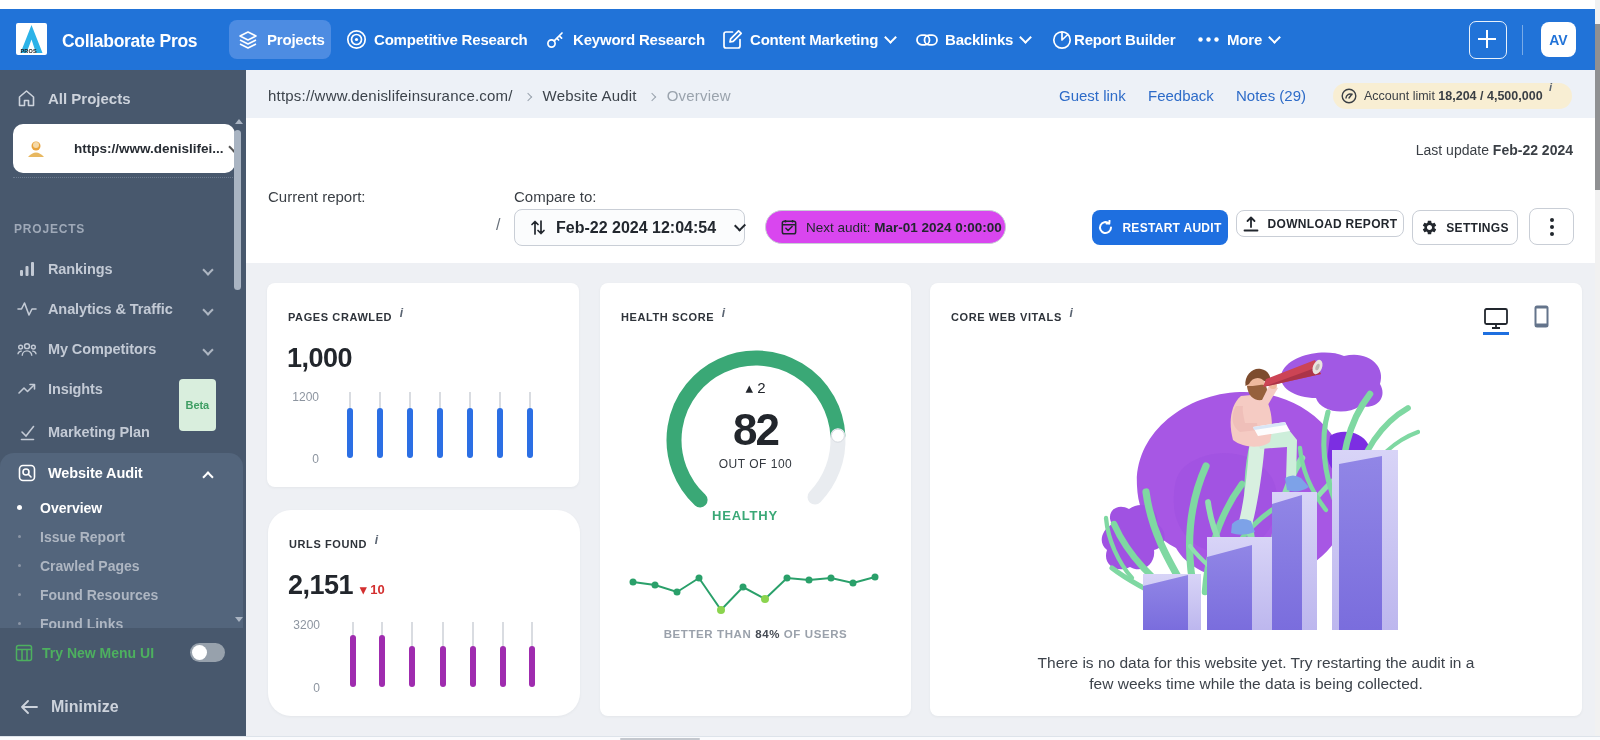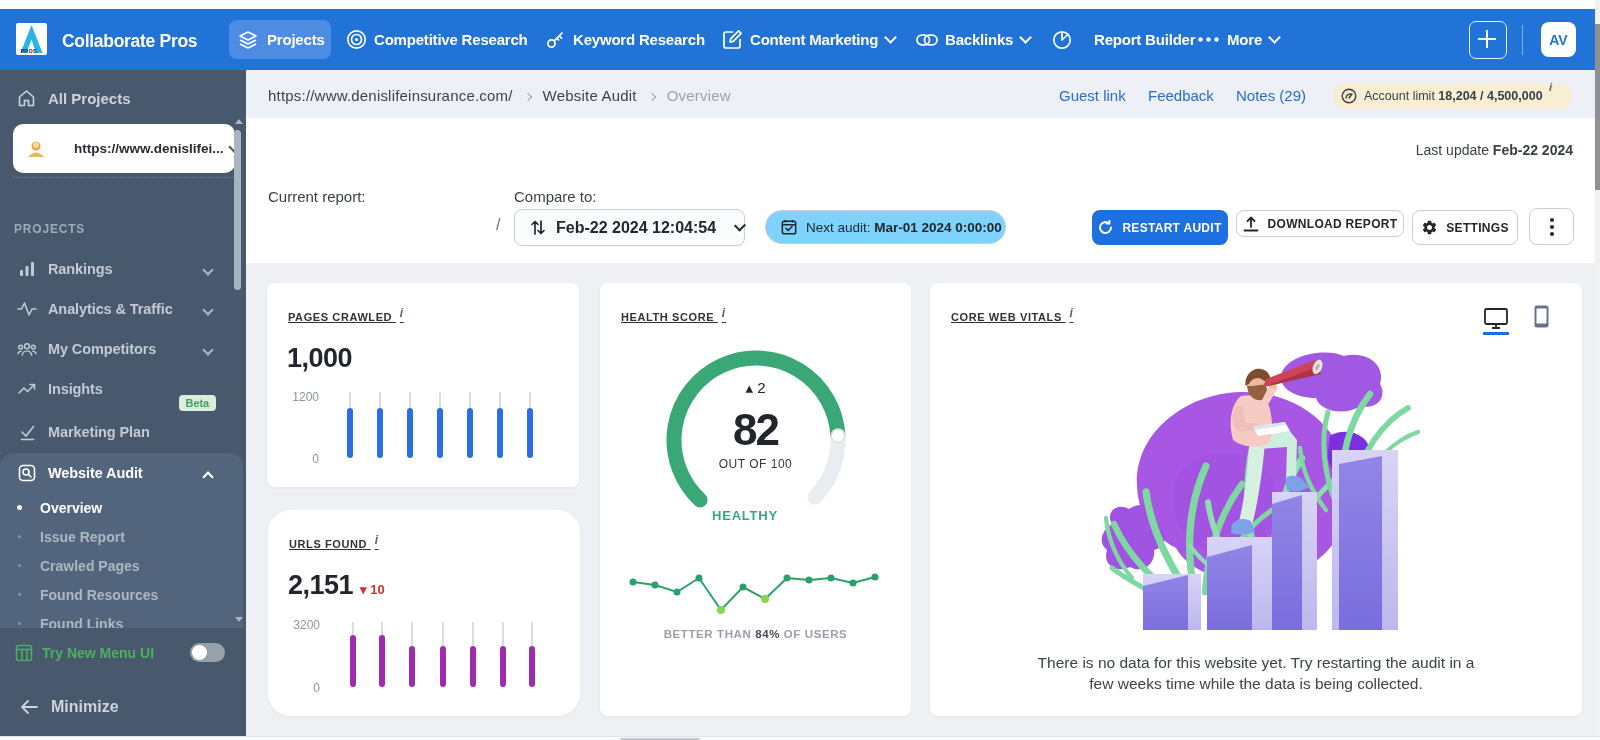--- a/index.html
+++ b/index.html
@@ -25,21 +25,21 @@
 #sidebar { left:0; top:70px; width:246px; height:666px; background:#48586d; color:#c3cad5; overflow:hidden; }
 #allprojects { left:17px; top:89px; display:flex; align-items:center; gap:12px; color:#cdd3dc; font-size:15px; font-weight:bold; }
 #projselect { left:13px; top:124px; width:222px; height:49px; background:#fff; border-radius:10px; display:flex; align-items:center; }
 #projselect .txt { color:#272c33; font-size:13.5px; font-weight:bold;padding-left:17px; }
 #dotline { left:13px; top:177px; width:222px; border-top:1px dotted #6b7a8e; }
 #projhdr { left:14px; top:222px; font-size:12px; font-weight:bold; color:#9fa9b8; letter-spacing:.8px; }
 .mitem { left:0; width:246px; height:40px; display:flex; align-items:center; font-size:14.5px; font-weight:bold; letter-spacing:-.1px; color:#c3cad5; }
 .mitem .ic { width:20px; margin-left:17px; margin-right:11px; display:flex; justify-content:center; }
 .chev-g { width:8px; height:8px; border-right:2px solid #aeb6c2; border-bottom:2px solid #aeb6c2; transform:rotate(45deg); position:absolute; right:34px; top:17px; }
 .chev-up { transform:rotate(-135deg); top:20px; }
-#beta { position:absolute; right:30px; top:26px; background:#d9eedd; color:#3f9e63; font-size:11px; font-weight:bold; padding:2px 7px; border-radius:4px; }
+#beta { position:absolute; right:30px; top:10px; background:#d9eedd; color:#3f9e63; font-size:11px; font-weight:bold; padding:20px 7px; border-radius:4px; }
 #wa-hl { left:0; top:453px; width:243px; height:175px; background:#53657c; border-radius:14px 14px 0 0; }
 .sub { left:0; width:243px; height:29px; display:flex; align-items:center; font-size:14px; color:#aeb6c2; font-weight:bold; }
 .sub .dot { width:3px; height:3px; border-radius:50%; background:#8b95a5; margin-left:18px; margin-right:19px; }
 .sub.on { color:#fff; }
 .sub.on .dot { width:5px; height:5px; background:#fff; margin-left:17px; margin-right:18px; }
 #trynew { left:0; top:639px; width:246px; height:28px; display:flex; align-items:center; color:#4db05f; font-size:14px; font-weight:bold; }
 #toggle { position:absolute; right:21px; top:4px; width:35px; height:19px; background:#97a1ac; border-radius:10px; }
 #toggle:before { content:""; position:absolute; left:2px; top:2px; width:15px; height:15px; background:#fff; border-radius:50%; }
 #minimize { left:20px; top:698px; display:flex; align-items:center; gap:13px; color:#cdd3dc; font-size:16px; font-weight:bold; }
 #sb-scroll { left:234px; top:130px; width:7px; height:160px; background:#a9b4c2; border-radius:4px; }
@@ -50,30 +50,30 @@
 .crumb-sep { width:6px; height:6px; border-right:1.6px solid #9aa3ad; border-bottom:1.6px solid #9aa3ad; transform:rotate(-45deg); display:inline-block; margin:0 12px 1px 12px; }
 #acctpill { left:1333px; top:83px; width:239px; height:26px; background:#f8eed3; border-radius:13px; display:flex; align-items:center; font-size:12.5px; color:#3a3f45; white-space:nowrap; }
 
 
 #whitehead { left:246px; top:118px; width:1349px; height:145px; background:#fff; }
 #pagetitle { left:22px; top:19px; font-size:22.5px; color:#8d96a3; letter-spacing:-.2px; }
 #pagetitle b { color:#272c33; font-weight:bold; }
 #lastupd { right:22px; top:24px; font-size:14px; color:#3a3f45; }
 .lbl { font-size:15px; color:#3a3f45; }
 .datebox { white-space:nowrap; border:1px solid #c9ced6; border-radius:8px; background:#fbfcfd; display:flex; align-items:center; font-size:16px; font-weight:bold; color:#22272e; }
-.pillbox { white-space:nowrap; border:1px solid #c9ced6; border-radius:17px; background:#7dd3fc; display:flex; align-items:center; font-size:13.5px; color:#22272e; }
+.pillbox { white-space:nowrap; border:1px solid #c9ced6; border-radius:17px; background:#d946ef; display:flex; align-items:center; font-size:13.5px; color:#22272e; }
 .btn { white-space:nowrap; border-radius:8px; display:flex; align-items:center; justify-content:center; font-size:12px; font-weight:bold; letter-spacing:.3px; }
 .btn.blue { background:#1e6fe0; color:#fff; }
 .btn.white { background:#fff; border:1px solid #c9ced6; color:#22272e; }
 
 .datebox svg, .pillbox svg, .btn svg, #acctpill svg, #projselect svg { flex-shrink:0; }
 
 #graycontent { left:246px; top:263px; width:1349px; height:473px; background:#eef0f4; }
 .card { position:absolute; background:#fff; border-radius:8px; box-shadow:0 1px 3px rgba(40,50,60,.05); }
-.cardtitle { position:absolute; left:21px; top:27px; font-size:11px; font-weight:bold; color:#2e333a; letter-spacing:.6px;text-decoration:underline; }
+.cardtitle { position:absolute; left:21px; top:27px; font-size:11px; font-weight:bold; color:#2e333a; letter-spacing:.6px; }
 .info-i { font-style:italic; font-weight:bold; color:#5a6472; font-size:12px; position:relative; top:-4px; margin-left:4px; }
 .bignum { position:absolute; left:20px; font-size:27px; font-weight:bold; color:#22262c; letter-spacing:-.5px; }
 .axislbl { position:absolute; font-size:12px; color:#8d95a0; text-align:right; width:52px; }
 
 #scrollbar-r { left:1595px; top:0; width:5px; height:740px; background:#f1f1f1; }
 #scroll-thumb { left:1595px; top:24px; width:5px; height:166px; background:#8f9092; }
 #bottombar { left:0; top:736px; width:1600px; height:4px; background:#fafbfd; border-top:1px solid #dde3ea; }
 </style>
 </head>
 <body>
@@ -125,21 +125,21 @@
       <rect x="8.5" y="2.2" width="12.5" height="9.6" rx="4.8"></rect>
     </svg>
   <span style="margin-left:7px;">Backlinks</span>
   <span class="chev-w"></span>
 </div>
 <div class="abs navitem" style="left:1052px;">
   <svg width="20" height="20" viewBox="0 0 20 20" fill="none" stroke="#fff" stroke-width="1.7">
       <circle cx="10" cy="10" r="8.2"></circle>
       <path d="M10 1.8 V10 L15.8 4.5" stroke-linejoin="round"></path>
     </svg>
-  <span style="margin-left:22px;">Report Builder</span>
+  <span style="margin-left:2px;">Report Builder</span>
 </div>
 <div class="abs navitem" style="left:1198px;">
   <svg width="21" height="5" viewBox="0 0 21 5" fill="#fff">
       <circle cx="2.5" cy="2.5" r="2.2"></circle>
       <circle cx="10.5" cy="2.5" r="2.2"></circle>
       <circle cx="18.5" cy="2.5" r="2.2"></circle>
     </svg>
   <span style="margin-left:8px;">More</span>
   <span class="chev-w"></span>
 </div>

